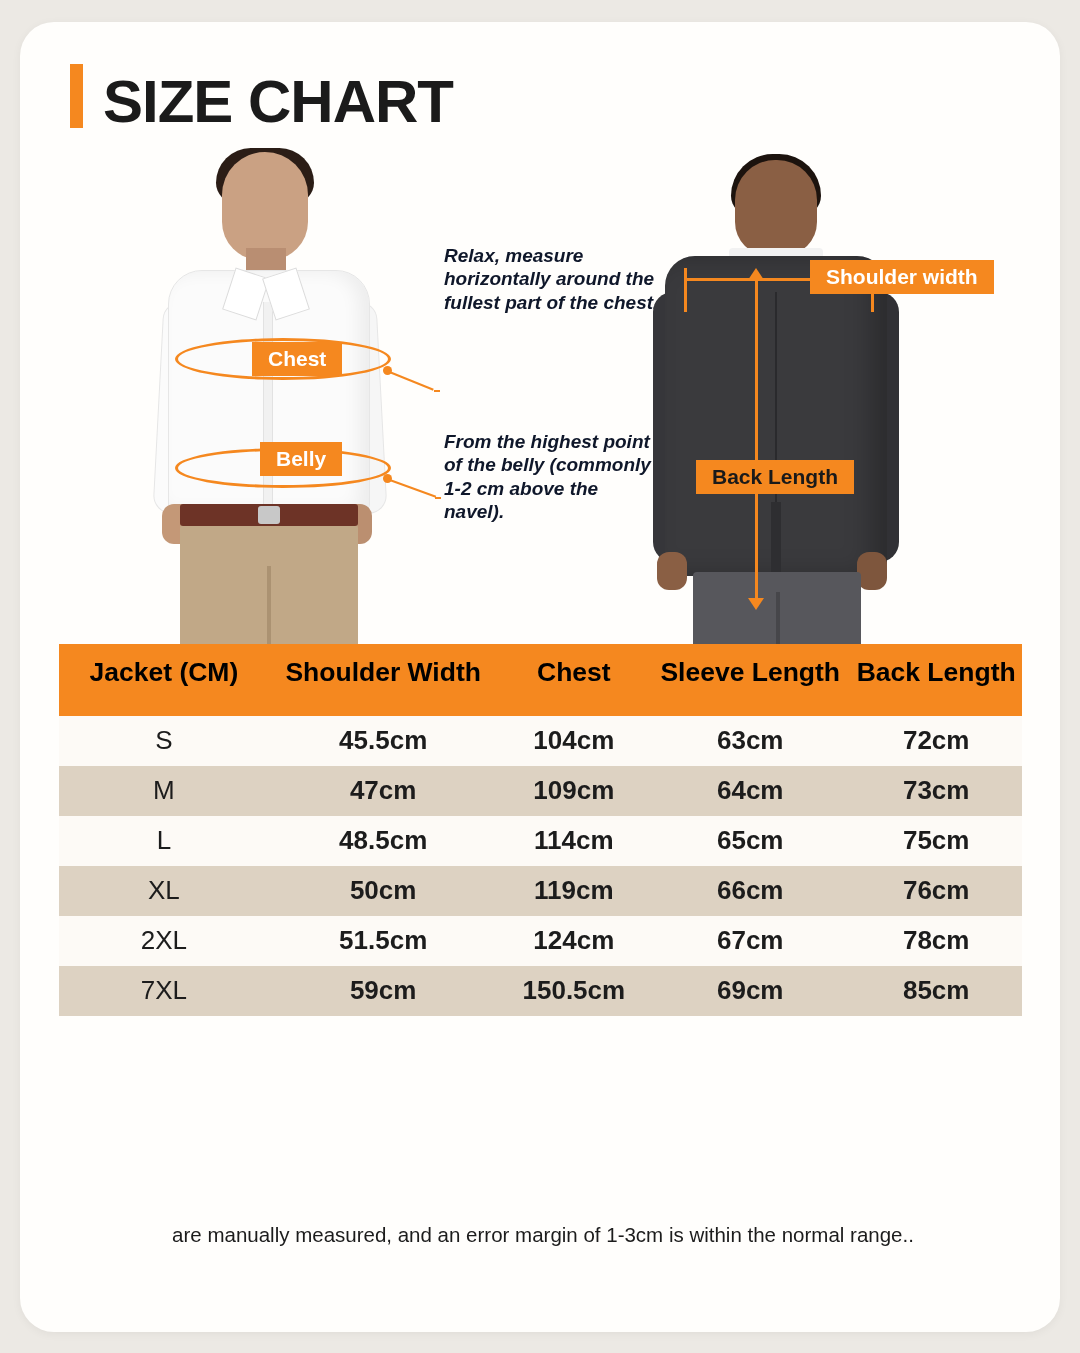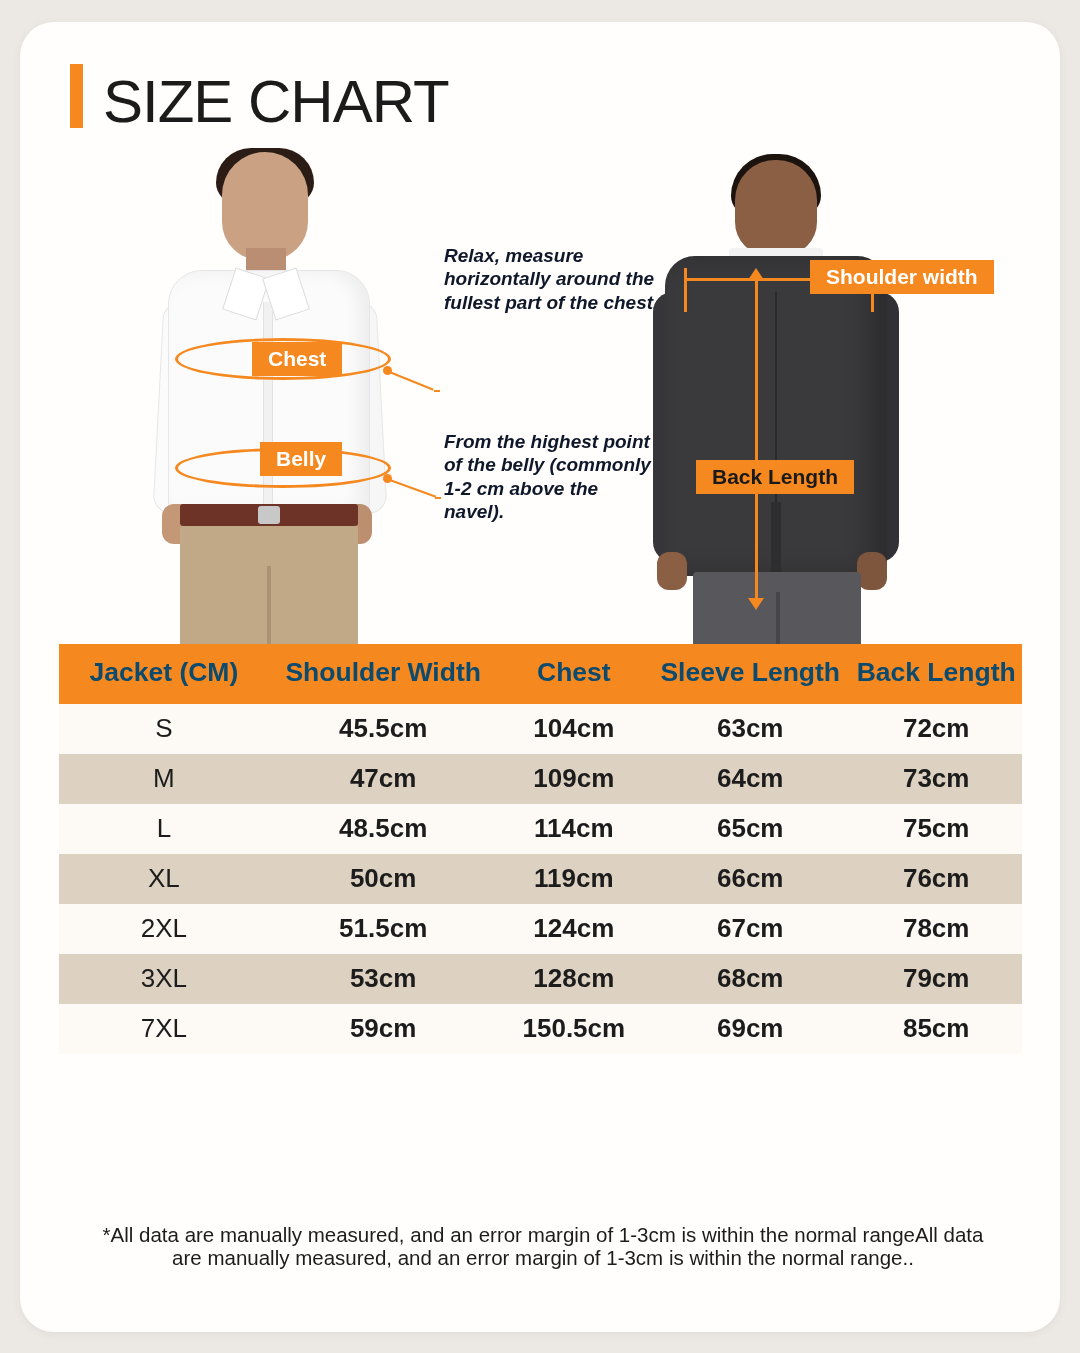--- a/index.html
+++ b/index.html
@@ -36,21 +36,21 @@
   }
   .accent-bar {
     width: 13px;
     height: 64px;
     background: #f5881f;
     margin-right: 20px;
     margin-bottom: 4px;
   }
   .title-main {
     font-size: 60px;
-    font-weight: normal;
+    font-weight: bold;
     letter-spacing: -1px;
     color: #1b1b1b;
     line-height: 1;
   }
   .title-sub {
     font-size: 31px;
     color: #3a3a3a;
     margin-left: 10px;
     margin-bottom: 5px;
     line-height: 1;
@@ -392,24 +392,24 @@
     top: 622px;
     width: 963px;
   }
   table {
     width: 100%;
     border-collapse: collapse;
     table-layout: fixed;
   }
   thead th {
     background: #f5881f;
-    color: #0c4a6e;
+    color: #000000;
     font-size: 26.5px;
     font-weight: bold;
-    padding: 13px 0 16px 0;
+    padding: 13px 0 28px 0;
     text-align: center;
   }
   tbody td {
     font-size: 26px;
     color: #1c1c1c;
     text-align: center;
     padding: 9px 0 10px 0;
     font-weight: bold;
   }
   tbody td.sizecell { font-weight: normal; }
@@ -541,36 +541,28 @@
             <td>76cm</td>
           </tr>
           <tr>
             <td class="sizecell">2XL</td>
             <td>51.5cm</td>
             <td>124cm</td>
             <td>67cm</td>
             <td>78cm</td>
           </tr>
           <tr>
-            <td class="sizecell">3XL</td>
-            <td>53cm</td>
-            <td>128cm</td>
-            <td>68cm</td>
-            <td>79cm</td>
-          </tr>
-          <tr>
             <td class="sizecell">7XL</td>
             <td>59cm</td>
             <td>150.5cm</td>
             <td>69cm</td>
             <td>85cm</td>
           </tr>
         </tbody>
       </table>
     </div>
 
     <div class="footnote">
-      <div>*All data are manually measured, and an error margin of 1-3cm is within the normal rangeAll data</div>
       <div>are manually measured, and an error margin of 1-3cm is within the normal range..</div>
     </div>
 
   </div>
 </div>
 
 </body></html>

